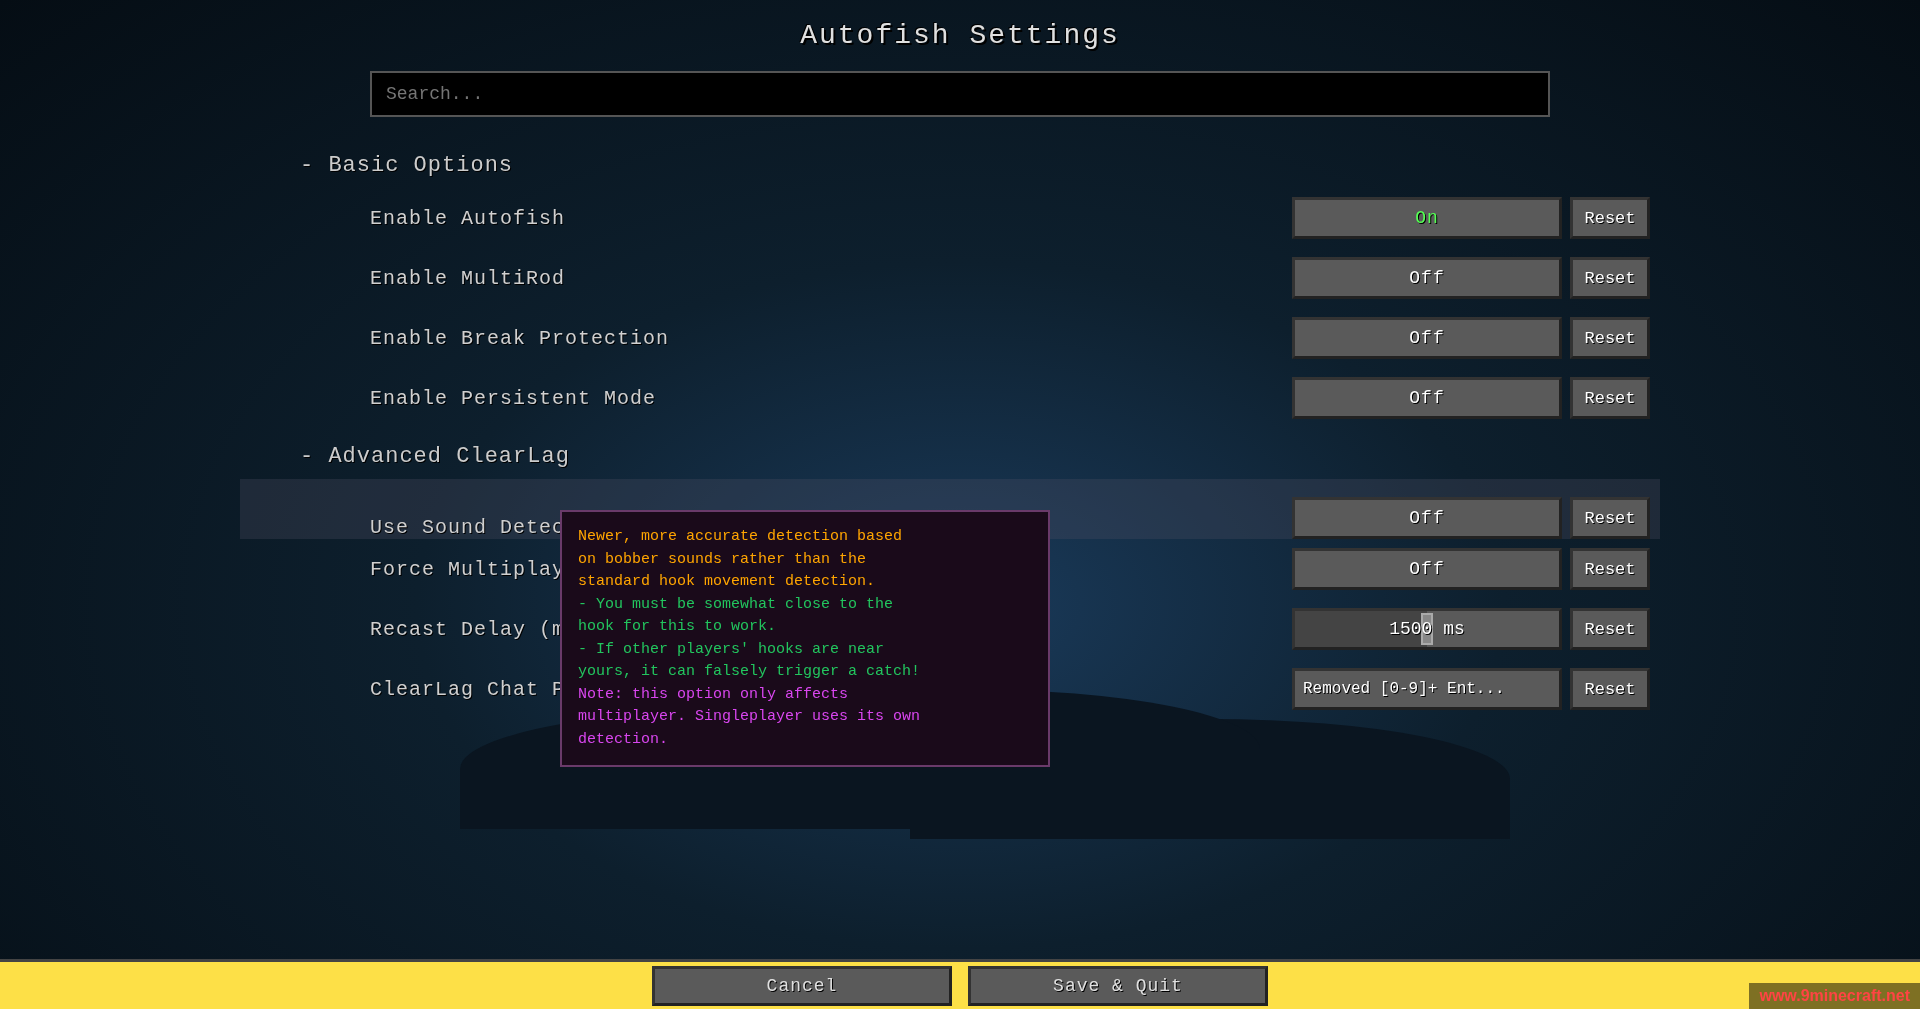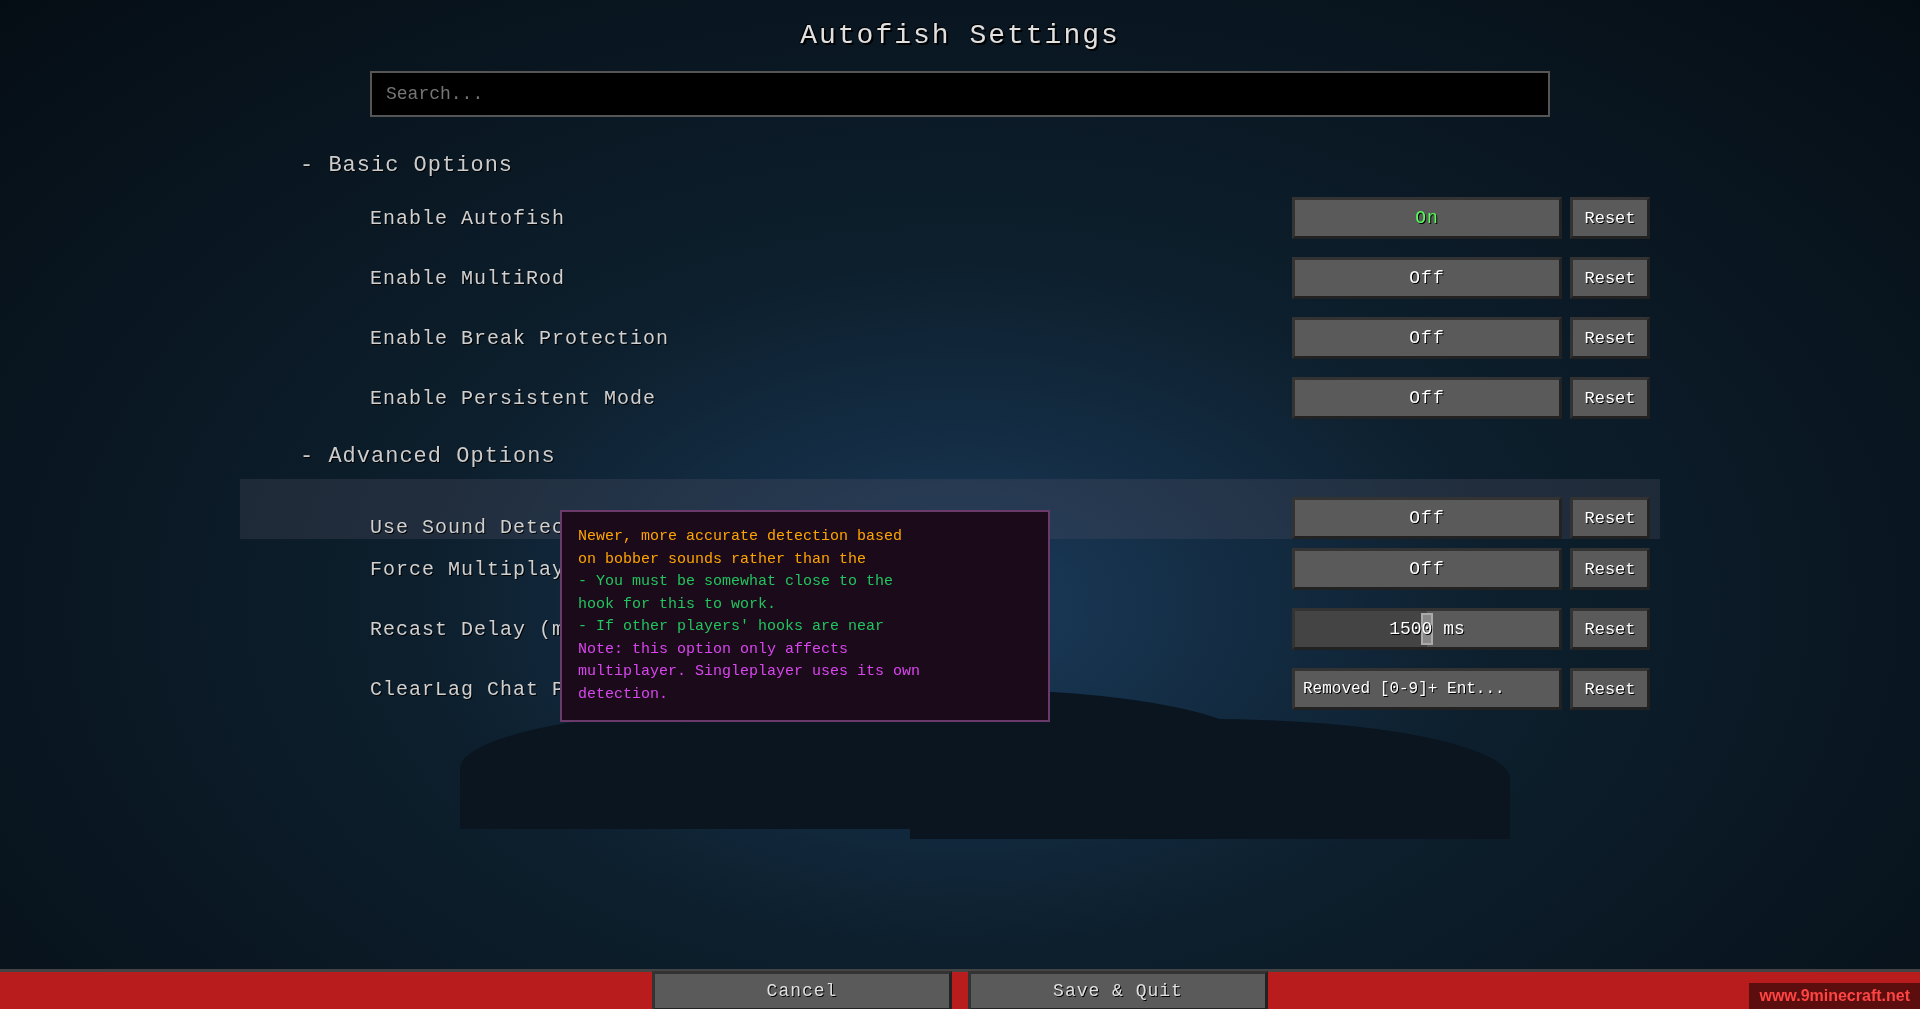--- a/index.html
+++ b/index.html
@@ -229,22 +229,22 @@
       display: flex;
       align-items: center;
       overflow: hidden;
       text-overflow: ellipsis;
       white-space: nowrap;
       text-shadow: 1px 1px 0 #000;
     }
 
     .bottom-bar {
       width: 100%;
-      height: 40px;
-      background: #b91c1c;
+      height: 50px;
+      background: #fde047;
       border-top: 3px solid #444;
       display: flex;
       align-items: center;
       justify-content: center;
       gap: 16px;
       z-index: 20;
       position: absolute;
       bottom: 0;
       left: 0;
     }
@@ -347,21 +347,21 @@
     </div>
 
     <div class="option-row">
       <div class="option-label">Enable Persistent Mode</div>
       <div class="option-controls">
         <div class="toggle-btn off">Off</div>
         <div class="reset-btn">Reset</div>
       </div>
     </div>
 
-    <div class="section-header">- Advanced Options</div>
+    <div class="section-header">- Advanced ClearLag</div>
 
     <div class="option-row highlighted">
       <div class="option-label">Use Sound Detection</div>
       <div class="option-controls">
         <div class="toggle-btn off">Off</div>
         <div class="reset-btn">Reset</div>
       </div>
     </div>
 
     <div class="option-row">
@@ -392,23 +392,25 @@
       </div>
     </div>
 
     <div style="height: 60px;"></div>
   </div>
 </div>
 
 <div class="tooltip">
   <div class="tooltip-orange">Newer, more accurate detection based</div>
   <div class="tooltip-orange">on bobber sounds rather than the</div>
+  <div class="tooltip-orange">standard hook movement detection.</div>
   <div class="tooltip-white">- You must be somewhat close to the</div>
   <div class="tooltip-white">  hook for this to work.</div>
   <div class="tooltip-white">- If other players' hooks are near</div>
+  <div class="tooltip-white">  yours, it can falsely trigger a catch!</div>
   <div class="tooltip-red">Note: this option only affects</div>
   <div class="tooltip-red">multiplayer. Singleplayer uses its own</div>
   <div class="tooltip-red">detection.</div>
 </div>
 
 <div class="bottom-bar">
   <div class="bottom-btn">Cancel</div>
   <div class="bottom-btn">Save &amp; Quit</div>
 </div>
 

